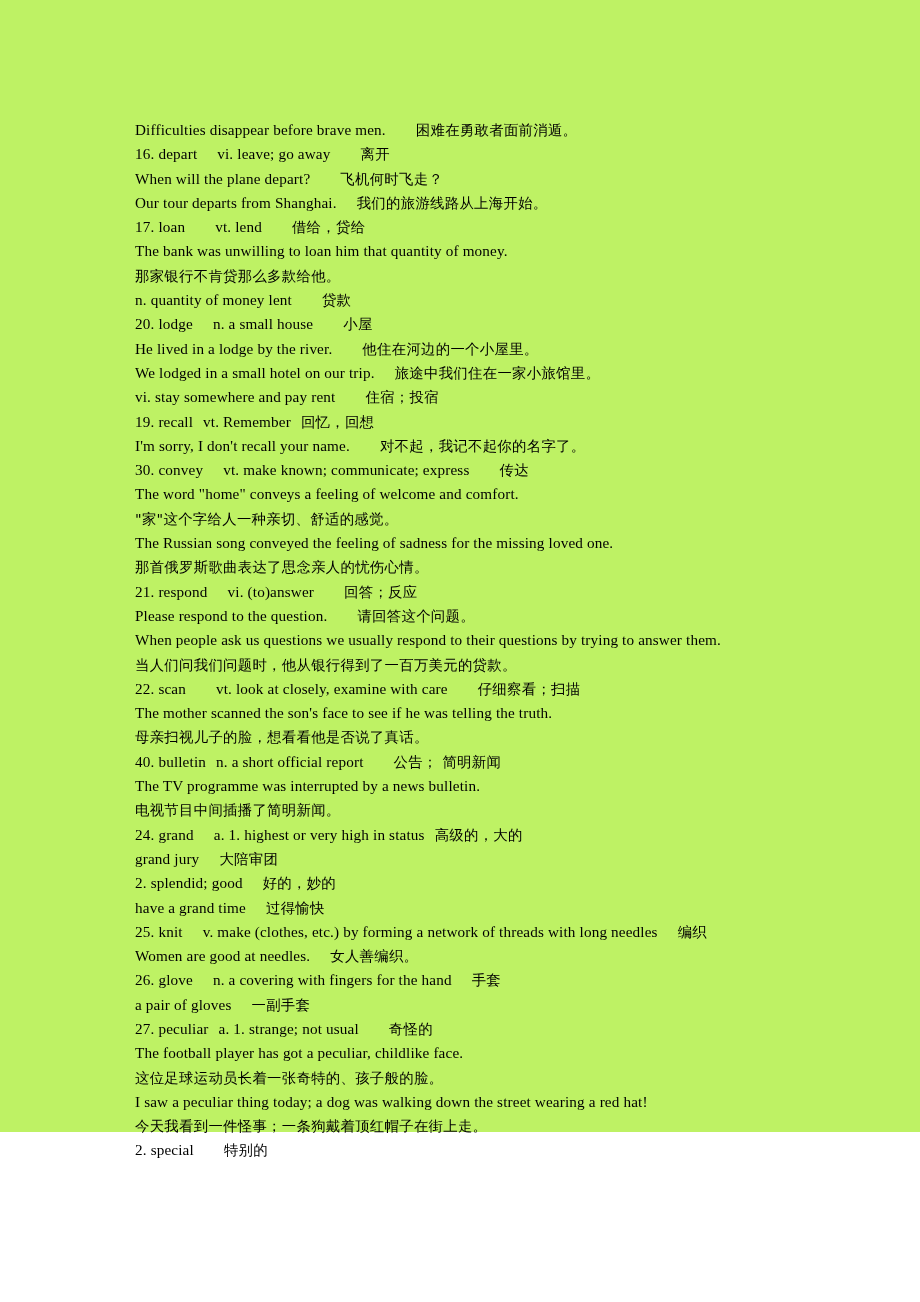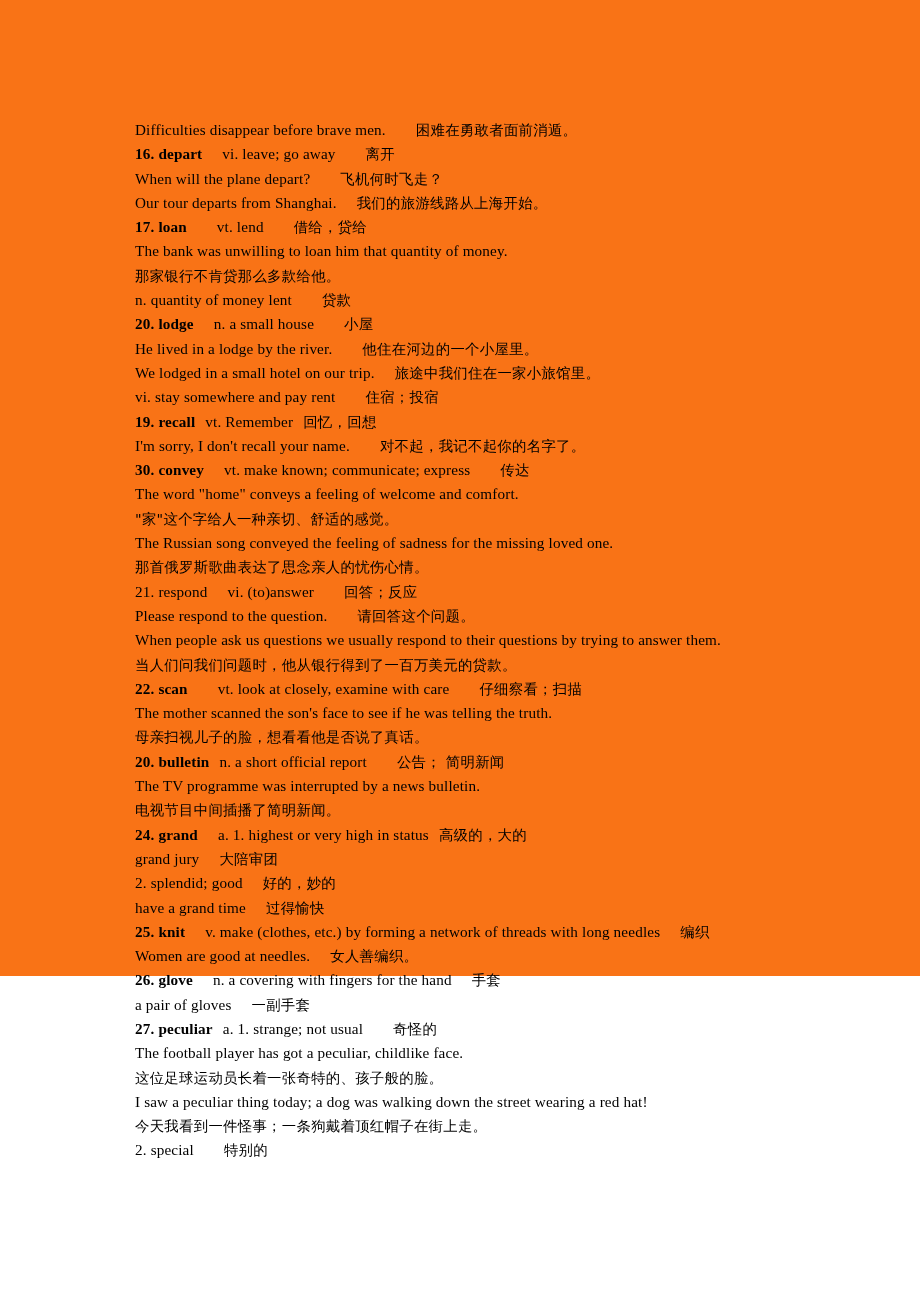--- a/index.html
+++ b/index.html
@@ -11,38 +11,38 @@
   body {
     width: 920px;
     height: 1302px;
     font-family: "Liberation Serif", "DejaVu Serif", serif;
     color: #000000;
     -webkit-font-smoothing: antialiased;
   }
   #page {
     position: relative;
     width: 920px;
-    height: 976px;
-    background: #f97316;
+    height: 1132px;
+    background: #bef264;
     box-sizing: border-box;
     padding: 118px 0 0 135px;
   }
   #lines {
     width: 660px;
   }
   .line {
     font-size: 15.2px;
     line-height: 24.3px;
     white-space: pre-wrap;
     letter-spacing: 0.01em;
     color: #000000;
   }
   
   .line .hw {
-    font-weight: bold;
+    font-weight: normal;
   }
   .line .hw-plain {
     font-weight: normal;
   }
   .cjk {
     font-family: "DejaVu Sans", "Liberation Sans", sans-serif;
     font-size: 14.4px;
     letter-spacing: 0.02em;
   }
   .gap1 { display: inline-block; width: 10px; }
@@ -73,21 +73,21 @@
       <div class="line"><span class="cjk">"家"这个字给人一种亲切、舒适的感觉。</span></div>
       <div class="line"><span>The Russian song conveyed the feeling of sadness for the missing loved one.</span></div>
       <div class="line"><span class="cjk">那首俄罗斯歌曲表达了思念亲人的忧伤心情。</span></div>
       <div class="line"><span class="hw-plain">21. respond</span><span class="gap2"></span><span>vi. (to)answer</span><span class="gap3"></span><span class="cjk">回答；反应</span></div>
       <div class="line"><span>Please respond to the question.</span><span class="gap3"></span><span class="cjk">请回答这个问题。</span></div>
       <div class="line"><span>When people ask us questions we usually respond to their questions by trying to answer them.</span></div>
       <div class="line"><span class="cjk">当人们问我们问题时，他从银行得到了一百万美元的贷款。</span></div>
       <div class="line"><span class="hw">22. scan</span><span class="gap3"></span><span>vt. look at closely, examine with care</span><span class="gap3"></span><span class="cjk">仔细察看；扫描</span></div>
       <div class="line"><span>The mother scanned the son's face to see if he was telling the truth.</span></div>
       <div class="line"><span class="cjk">母亲扫视儿子的脸，想看看他是否说了真话。</span></div>
-      <div class="line"><span class="hw">20. bulletin</span><span class="gap1"></span><span>n. a short official report</span><span class="gap3"></span><span class="cjk">公告； 简明新闻</span></div>
+      <div class="line"><span class="hw">40. bulletin</span><span class="gap1"></span><span>n. a short official report</span><span class="gap3"></span><span class="cjk">公告； 简明新闻</span></div>
       <div class="line"><span>The TV programme was interrupted by a news bulletin.</span></div>
       <div class="line"><span class="cjk">电视节目中间插播了简明新闻。</span></div>
       <div class="line"><span class="hw">24. grand</span><span class="gap2"></span><span>a. 1. highest or very high in status</span><span class="gap1"></span><span class="cjk">高级的，大的</span></div>
       <div class="line"><span>grand jury</span><span class="gap2"></span><span class="cjk">大陪审团</span></div>
       <div class="line"><span>2. splendid; good</span><span class="gap2"></span><span class="cjk">好的，妙的</span></div>
       <div class="line"><span>have a grand time</span><span class="gap2"></span><span class="cjk">过得愉快</span></div>
       <div class="line"><span class="hw">25. knit</span><span class="gap2"></span><span>v. make (clothes, etc.) by forming a network of threads with long needles</span><span class="gap2"></span><span class="cjk">编织</span></div>
       <div class="line"><span>Women are good at needles.</span><span class="gap2"></span><span class="cjk">女人善编织。</span></div>
       <div class="line"><span class="hw">26. glove</span><span class="gap2"></span><span>n. a covering with fingers for the hand</span><span class="gap2"></span><span class="cjk">手套</span></div>
       <div class="line"><span>a pair of gloves</span><span class="gap2"></span><span class="cjk">一副手套</span></div>

